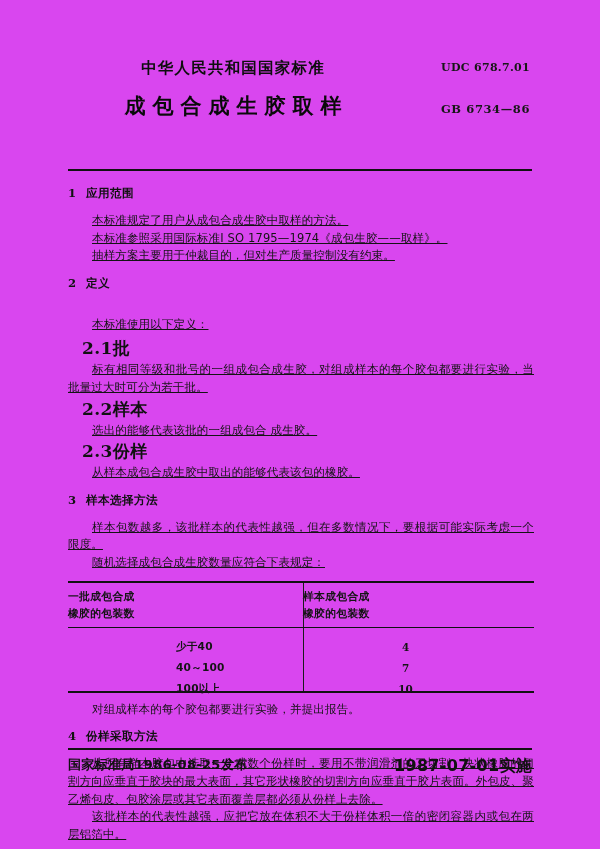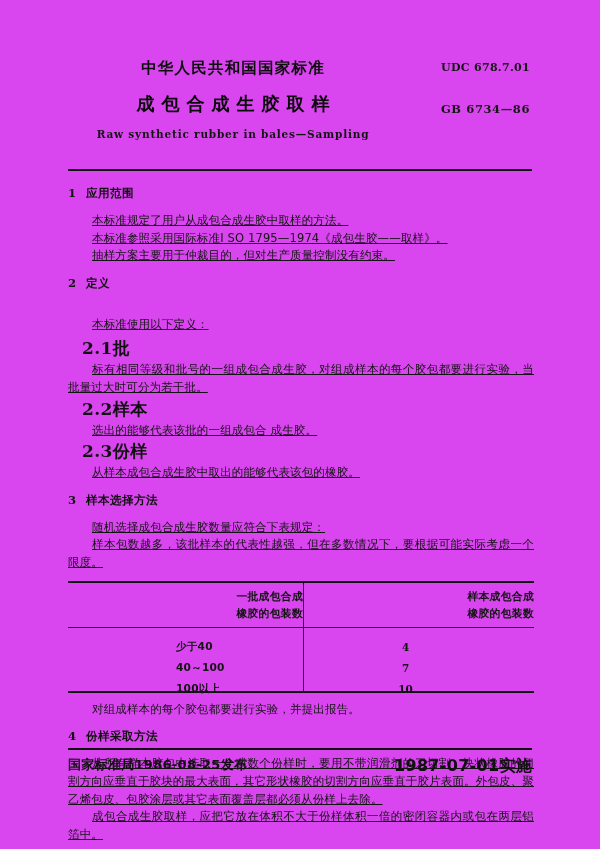--- a/index.html
+++ b/index.html
@@ -56,21 +56,21 @@
     font-family: "DejaVu Serif", serif;
     white-space: nowrap;
     color: #171717;
   }
   .main-title {
     position: absolute;
     left: 0;
     top: 34px;
     width: 330px;
     text-align: center;
-    font-size: 18px;
+    font-size: 21px;
     font-weight: bold;
     letter-spacing: 7px;
     text-indent: 7px;
     white-space: nowrap;
     color: #0a0a0a;
   }
   .gb-no {
     position: absolute;
     right: 2px;
     top: 44px;
@@ -186,21 +186,21 @@
   .vdiv {
     position: absolute;
     left: 235px;
     top: 0;
     bottom: 0;
     width: 1.1px;
     background: #1a1a1a;
   }
   .th-cell {
     flex: 0 0 235px;
-    text-align: right;
+    text-align: left;
     font-size: 10.8px;
     line-height: 17px;
     font-weight: bold;
     padding-top: 5px;
     letter-spacing: 0.3px;
     color: #141414;
   }
   .th-cell.right { flex: 1 1 auto; }
 
   .trow {
@@ -269,21 +269,20 @@
 
 <div class="page">
 
   <div class="header">
     <div class="hdr-row">
       <div class="natl-title">中华人民共和国国家标准</div>
       <div class="udc">UDC 678.7.01</div>
     </div>
     <div class="main-title">成包合成生胶取样</div>
     <div class="gb-no">GB 6734—86</div>
-    <div class="en-title">Raw synthetic rubber in bales—Sampling</div>
   </div>
 
   <div class="rule-top"></div>
 
   <div class="body">
 
     <div>
       <div class="sec-head">
         <span class="num">1</span><span>应用范围</span>
       </div>
@@ -318,22 +317,22 @@
       <p class="para indent">从样本成包合成生胶中取出的能够代表该包的橡胶。</p>
     </div>
 
     <div class="gap-m"></div>
 
     <div>
       <div class="sec-head">
         <span class="num">3</span><span>样本选择方法</span>
       </div>
       <div class="gap-s"></div>
+      <p class="para indent">样本包数越多，该批样本的代表性越强，但在多数情况下，要根据可能实际考虑一个限度。</p>
       <p class="para indent">随机选择成包合成生胶数量应符合下表规定：</p>
-      <p class="para indent">样本包数越多，该批样本的代表性越强，但在多数情况下，要根据可能实际考虑一个限度。</p>
 
       <div class="tbl-wrap">
         <div class="tbl-rule rule-thick"></div>
         <div class="tbl-head">
           <div class="vdiv"></div>
           <div class="th-cell">
             <div>一批成包合成</div>
             <div>橡胶的包装数</div>
           </div>
           <div class="th-cell right">
@@ -365,21 +364,21 @@
     </div>
 
     <div class="gap-m"></div>
 
     <div>
       <div class="sec-head">
         <span class="num">4</span><span>份样采取方法</span>
       </div>
       <div class="gap-s"></div>
       <p class="para indent">从所有样本胶包中选取一个或数个份样时，要用不带润滑剂的刀切割，块状橡胶的切割方向应垂直于胶块的最大表面，其它形状橡胶的切割方向应垂直于胶片表面。外包皮、聚乙烯包皮、包胶涂层或其它表面覆盖层都必须从份样上去除。</p>
-      <p class="para indent">成包合成生胶取样，应把它放在体积不大于份样体积一倍的密闭容器内或包在两层铝箔中。</p>
+      <p class="para indent">该批样本的代表性越强，应把它放在体积不大于份样体积一倍的密闭容器内或包在两层铝箔中。</p>
     </div>
 
   </div>
 
   <div class="rule-bot"></div>
   <div class="footer">
     <div class="foot-left">国家标准局1986-08-25发布</div>
     <div class="foot-right">1987-07-01实施</div>
   </div>
 

